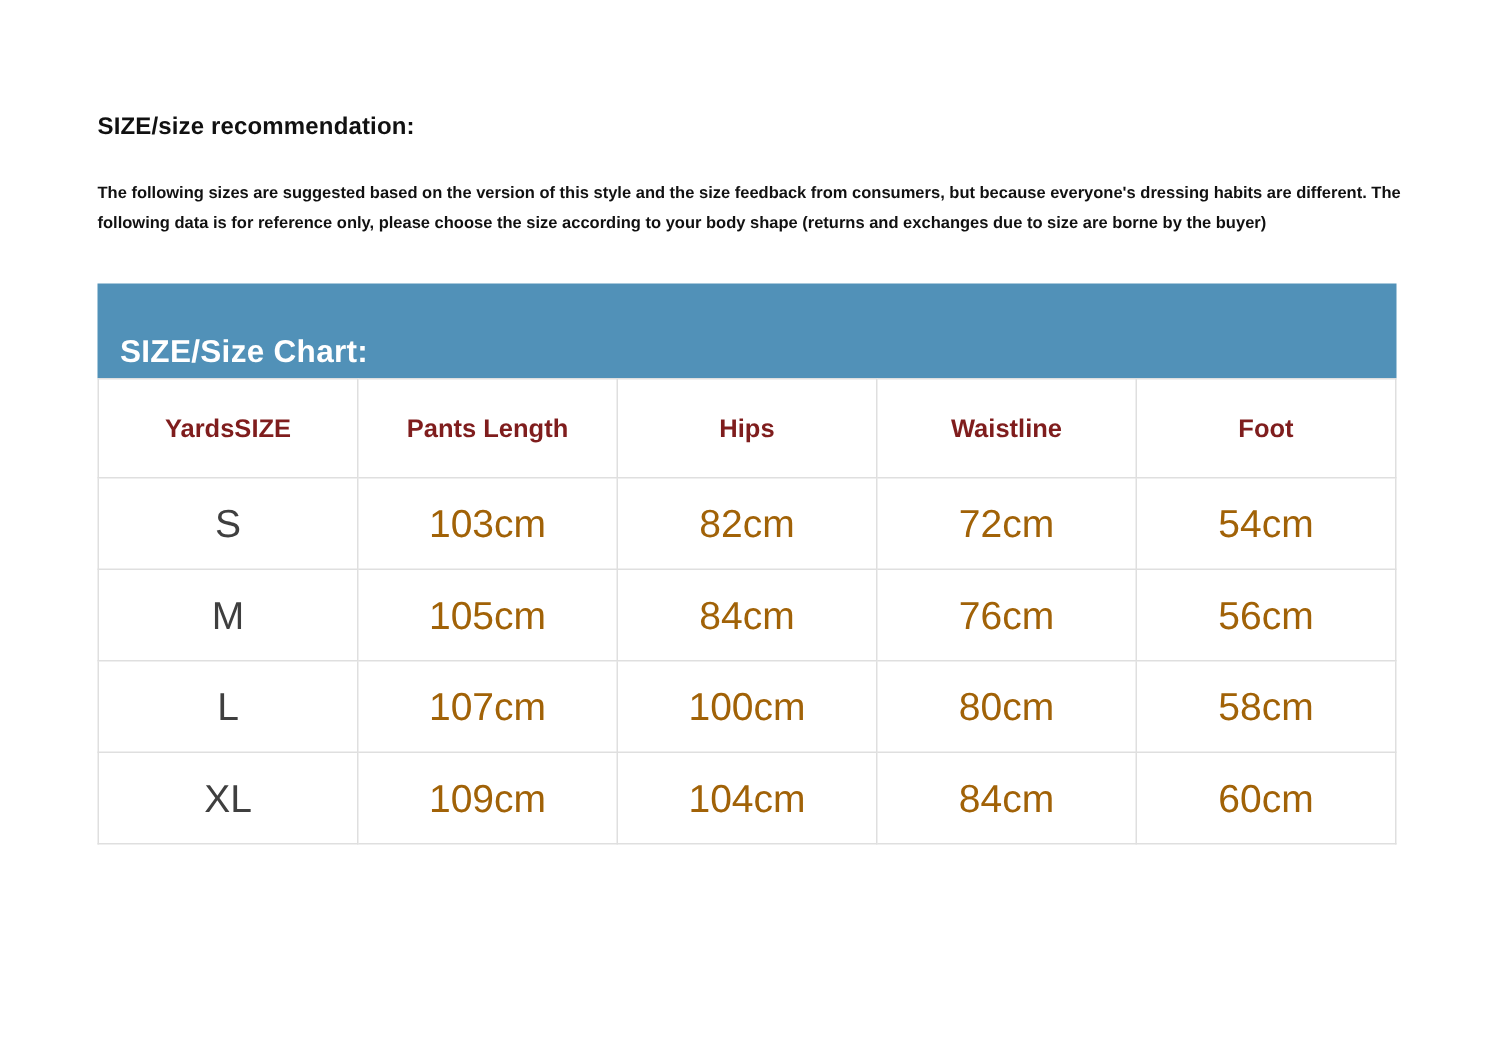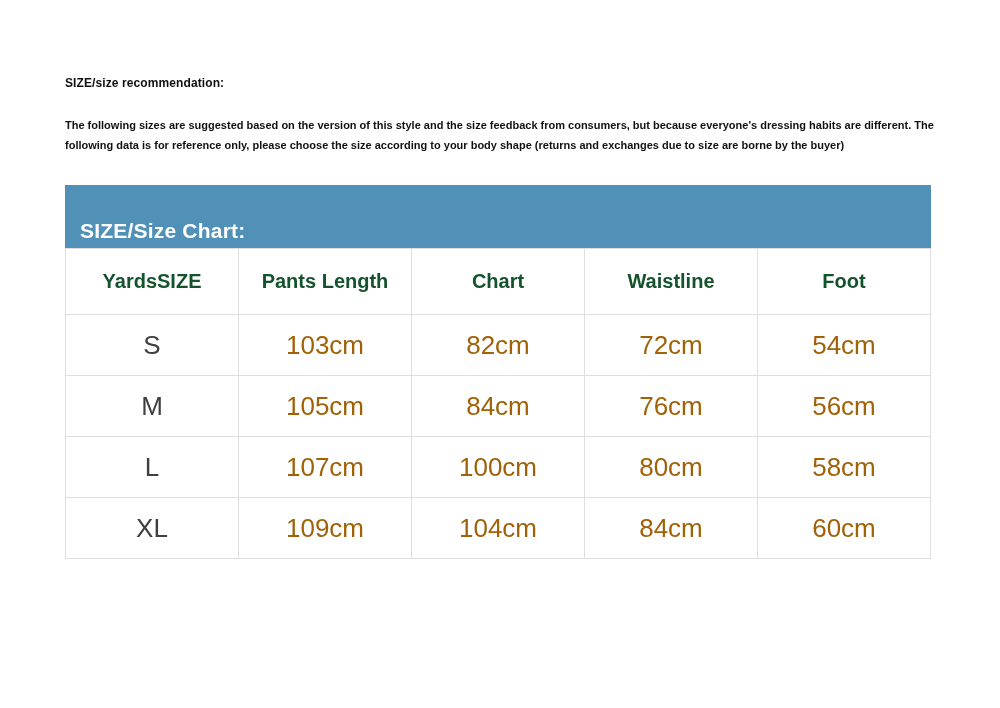--- a/index.html
+++ b/index.html
@@ -13,21 +13,21 @@
     width: 1000px;
     height: 708px;
     background: #ffffff;
     overflow: hidden;
     position: relative;
   }
   .content {
     padding: 76px 67px 0 65px;
   }
   .heading {
-    font-size: 12px;
+    font-size: 16px;
     font-weight: bold;
     color: #111111;
     margin: 0;
     letter-spacing: 0.1px;
   }
   .intro {
     margin: 26px 0 0 0;
     font-size: 11px;
     font-weight: bold;
     color: #111111;
@@ -61,23 +61,23 @@
   .size-table th,
   .size-table td {
     border: 1px solid #dfdfdf;
     text-align: center;
     vertical-align: middle;
     background: #ffffff;
     padding: 0;
   }
   .size-table th {
     height: 66px;
-    font-size: 20px;
+    font-size: 17px;
     font-weight: bold;
-    color: #14532d;
+    color: #7f1d1d;
   }
   .size-table td {
     height: 61px;
     font-size: 26px;
     font-weight: normal;
     color: #a16207;
   }
   .size-table td.size-cell {
     color: #3f3f3f;
   }
@@ -96,21 +96,21 @@
 
       <div class="chart-titlebar" style="background: rgb(81, 145, 184);">
         <span class="chart-title">SIZE/Size Chart:</span>
       </div>
 
       <table class="size-table">
         <thead>
           <tr>
             <th>YardsSIZE</th>
             <th>Pants Length</th>
-            <th>Chart</th>
+            <th>Hips</th>
             <th>Waistline</th>
             <th>Foot</th>
           </tr>
         </thead>
         <tbody>
           <tr>
             <td class="size-cell">S</td>
             <td>103cm</td>
             <td>82cm</td>
             <td>72cm</td>

